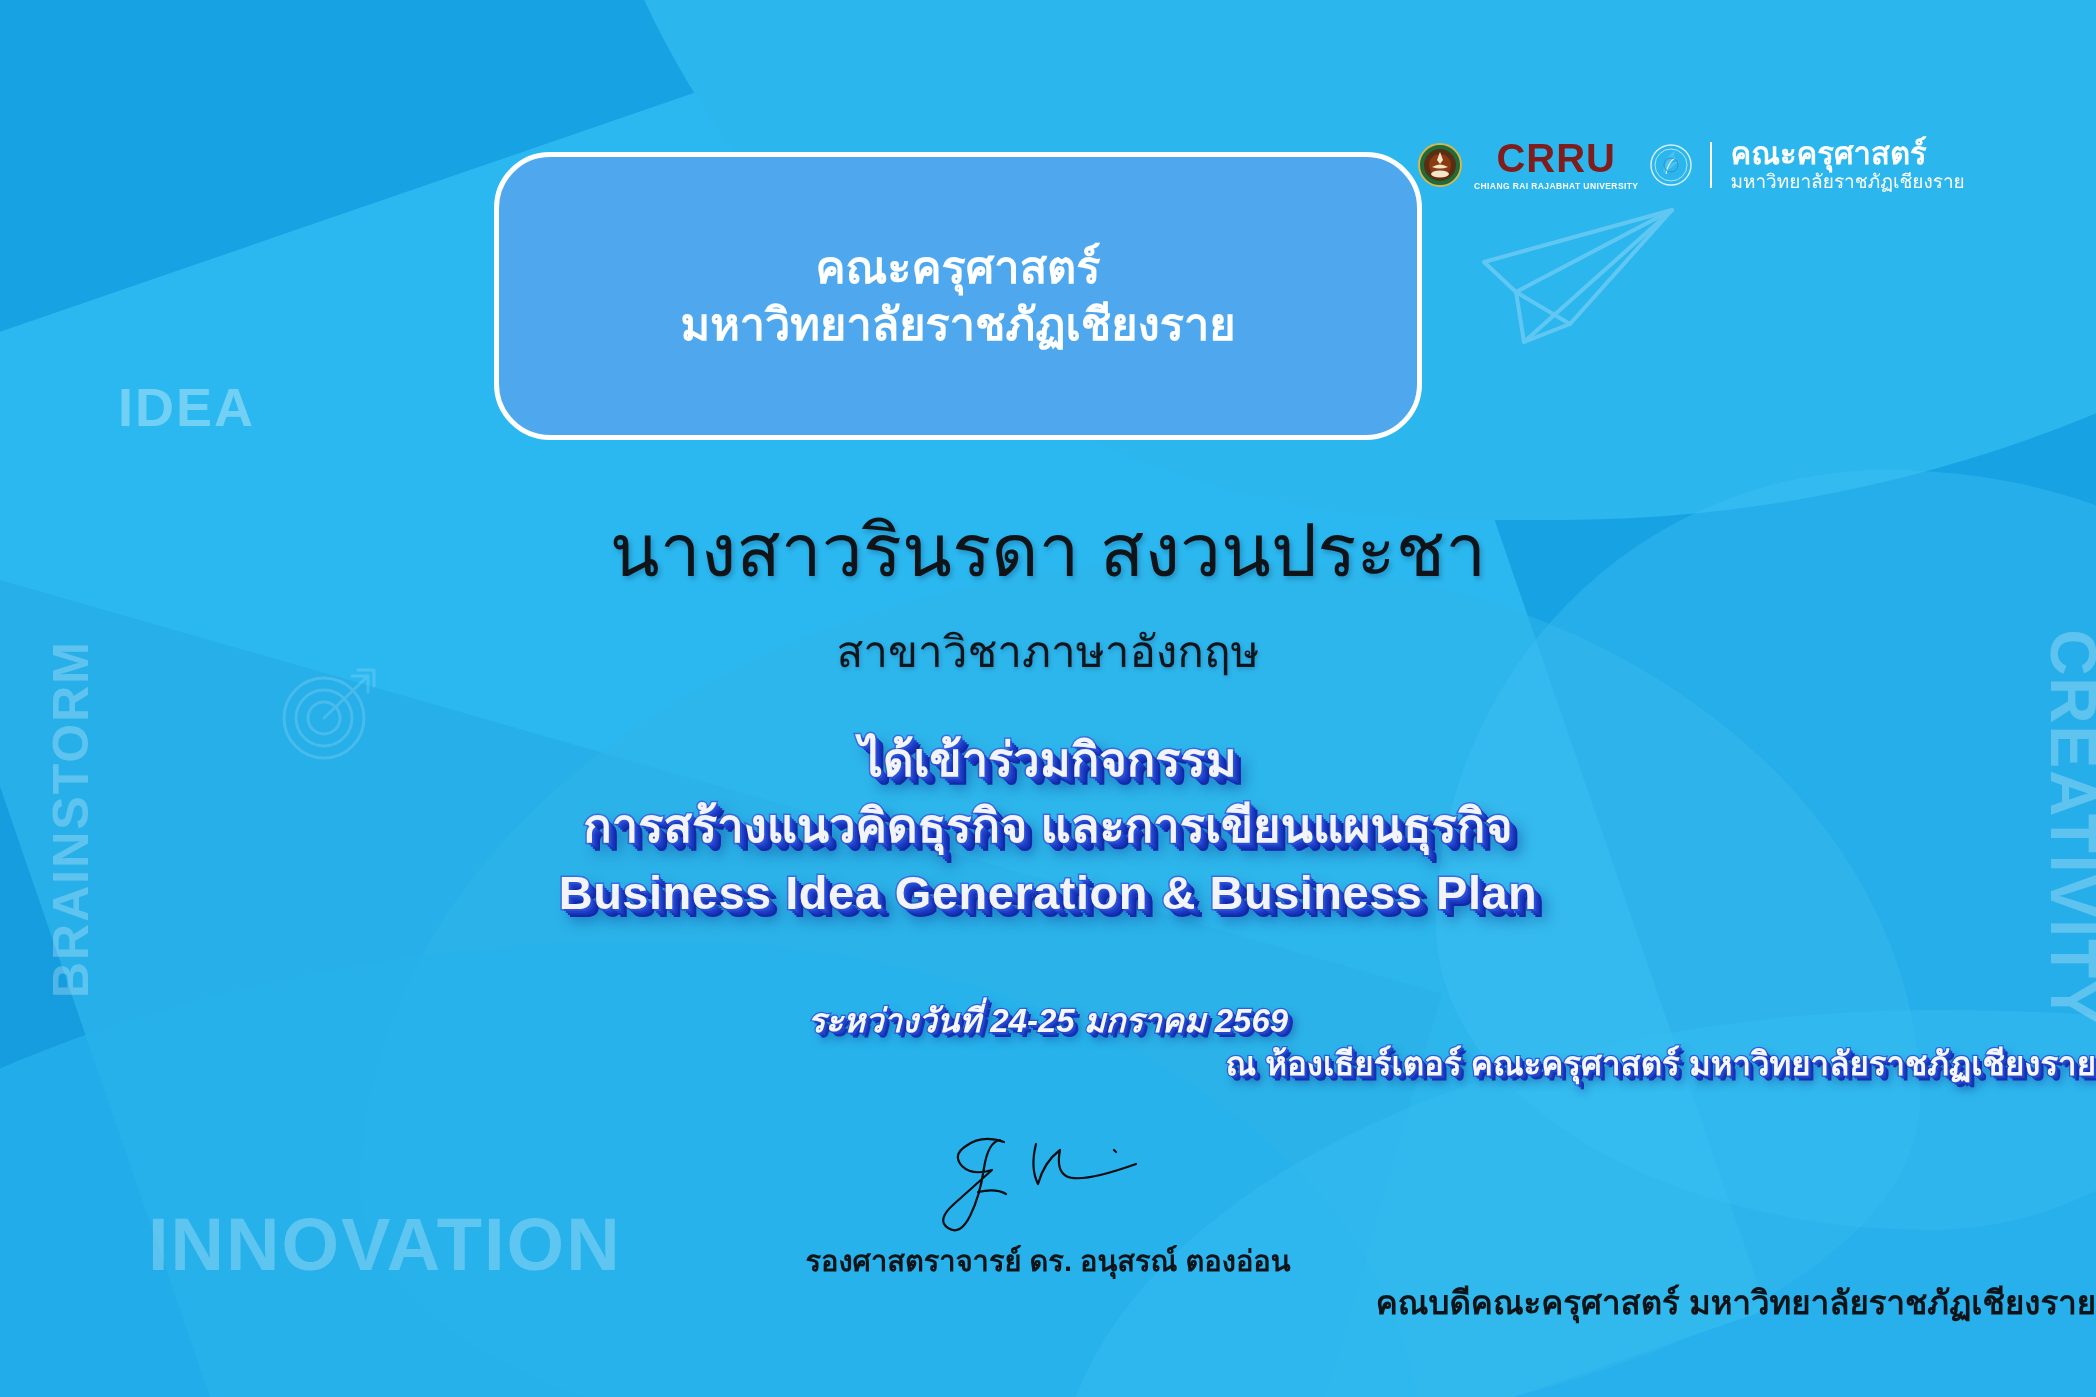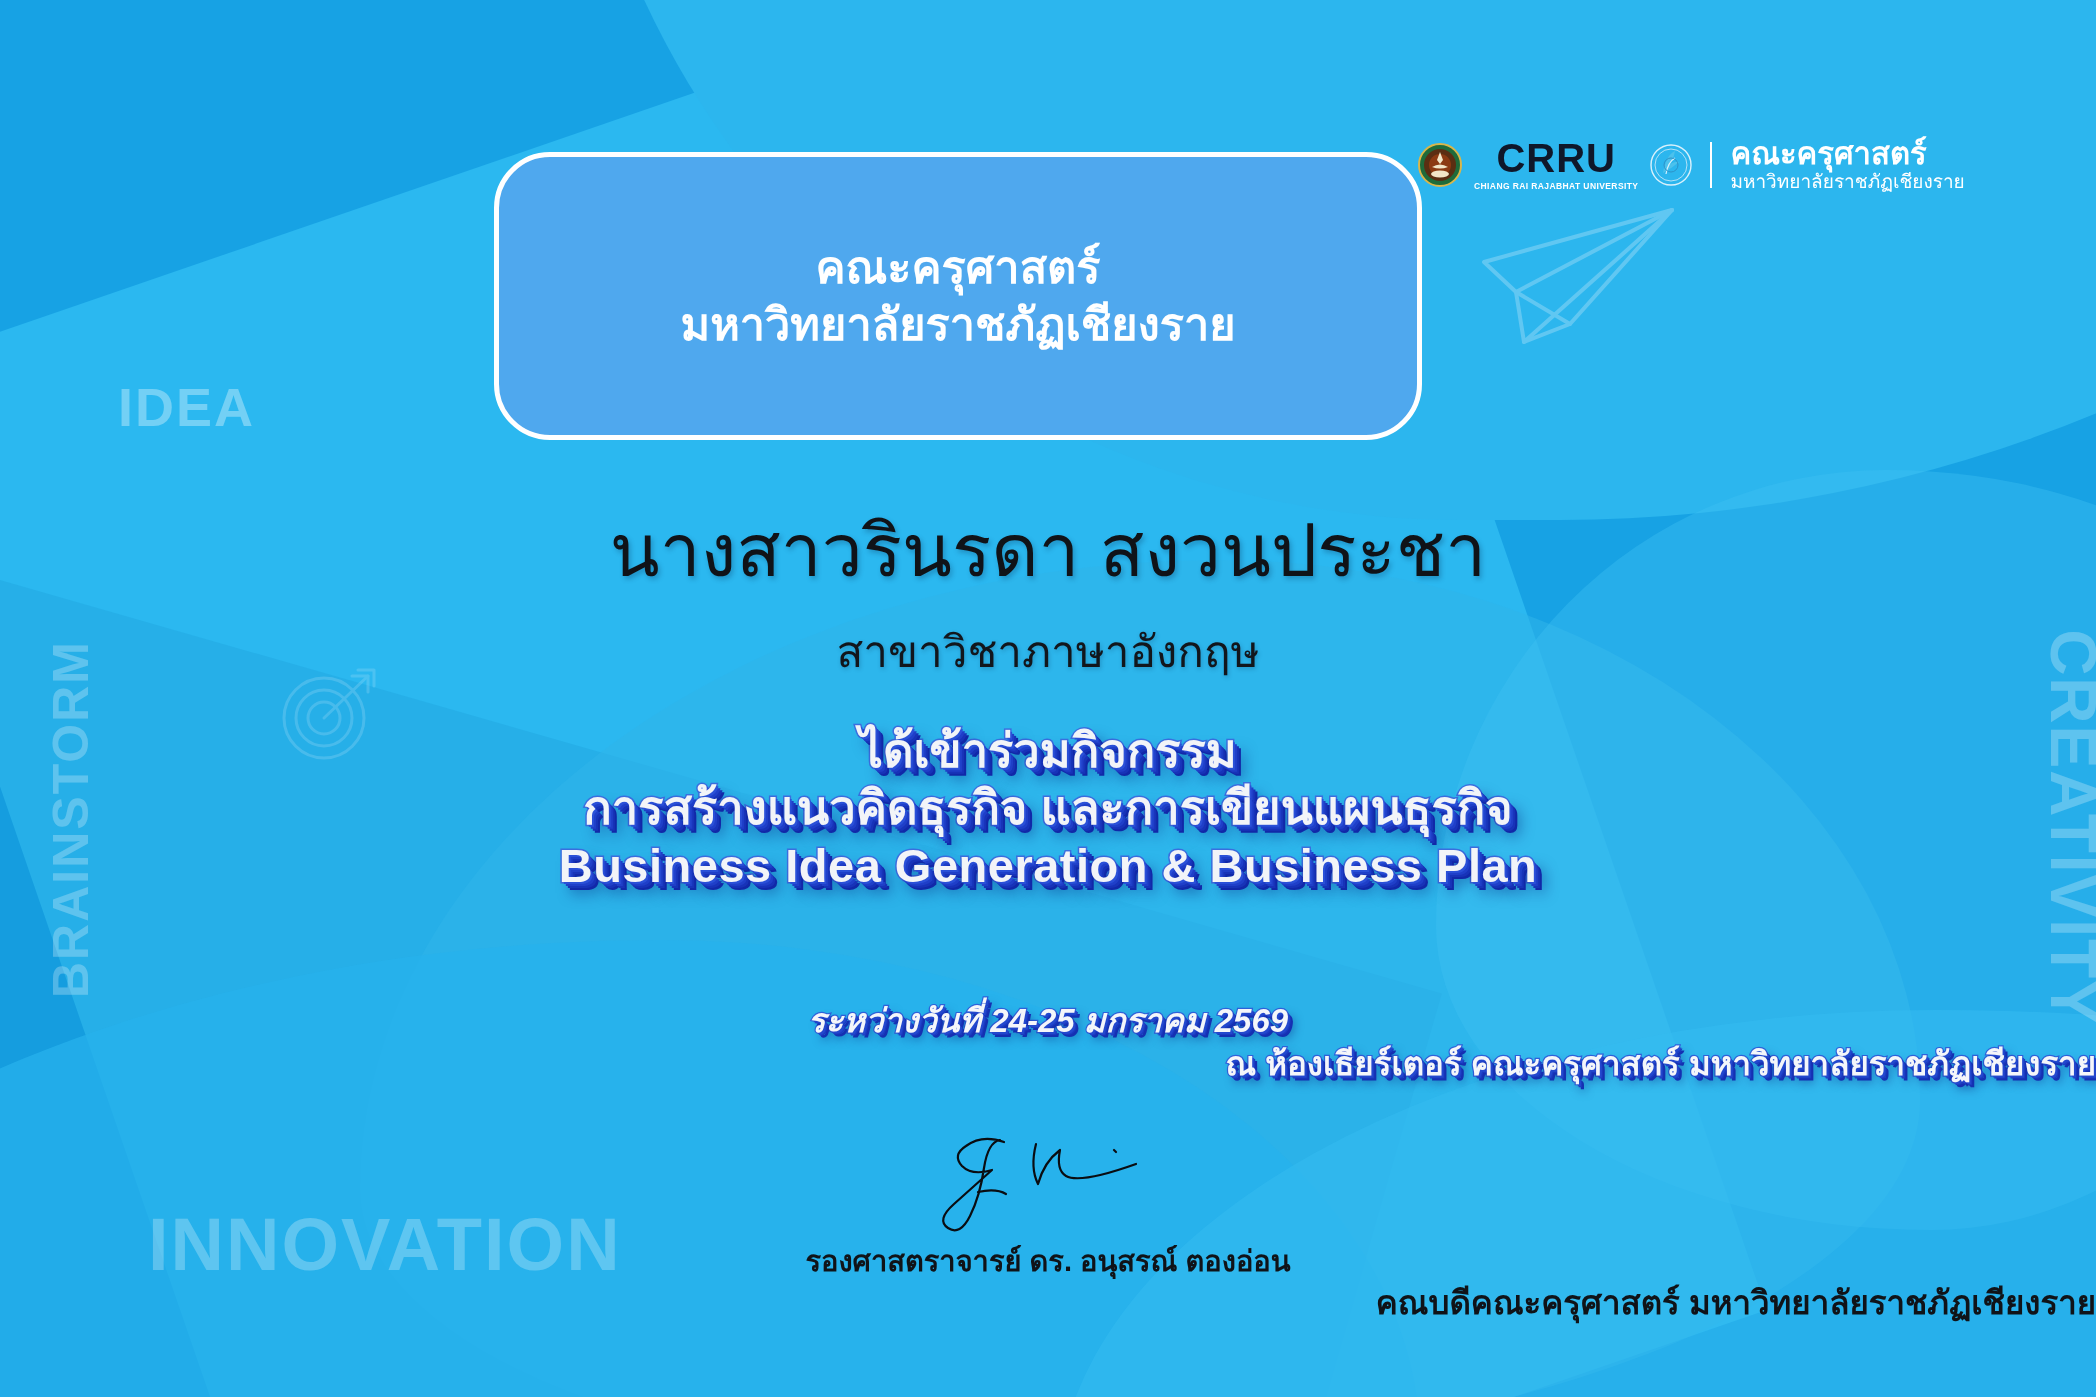--- a/index.html
+++ b/index.html
@@ -103,21 +103,21 @@
   
   #logo-lockup {
     position:absolute;
     left:1418px; top:138px;
     display:flex; align-items:center; gap:12px;
   }
   #crru-seal { width:44px; height:44px; flex:none; }
   #crru-wordmark { display:flex; flex-direction:column; align-items:center; }
   #crru-wordmark-main {
     font-size:40px; font-weight:700; letter-spacing:1px;
-    color:#0f172a; line-height:.95;
+    color:#7f1d1d; line-height:.95;
   }
   #crru-wordmark-sub {
     font-size:8.5px; font-weight:700; letter-spacing:.4px;
     color:#ffffff; margin-top:4px;
   }
   #faculty-emblem { width:42px; height:42px; flex:none; opacity:.92; }
   #logo-divider {
     width:2px; height:46px; background:#ffffff; flex:none; margin:0 6px;
   }
   #faculty-text { display:flex; flex-direction:column; color:#ffffff; }
@@ -180,20 +180,21 @@
     white-space:nowrap;
     line-height:1.22;
     -webkit-text-stroke:3px #3B6FE0;
     paint-order:stroke fill;
     text-shadow:
       2px 2px 0 #2A50D8,
       4px 4px 0 #1F3FC8,
       6px 6px 0 #1733B8,
       8px 8px 0 #1128A8,
       10px 11px 14px rgba(0,20,110,.55);
+    margin-top: 9px;
   }
   #activity-line-1 { font-size:47px; }
   #activity-line-2 { font-size:47px; }
   #activity-line-3 { font-size:47px; letter-spacing:.5px; }
 
   
   #event-details {
     position:absolute;
     left:0; top:1000px; width:100%;
     text-align:center;

